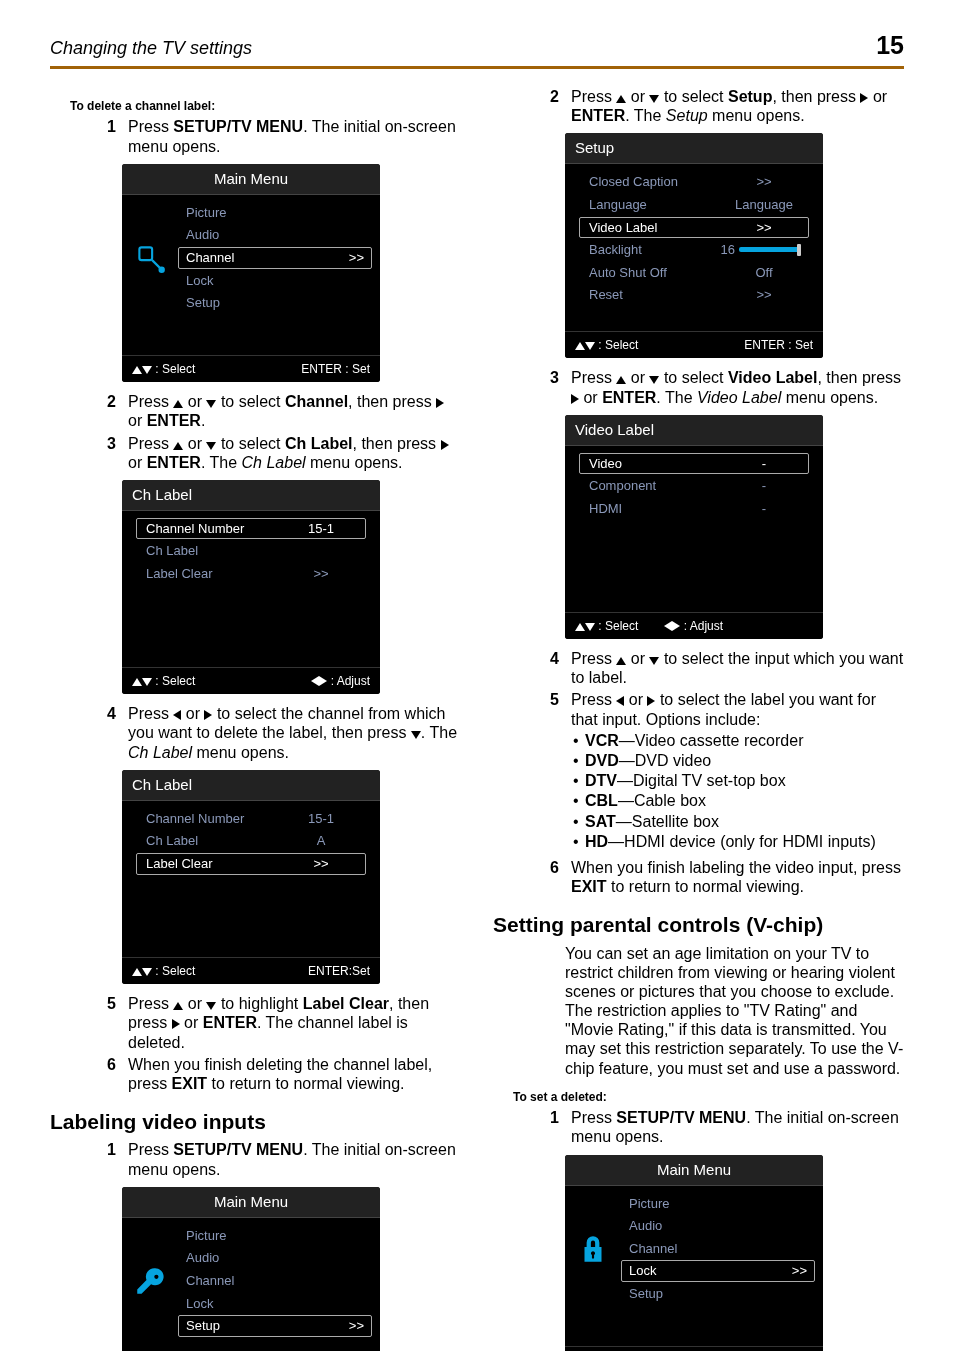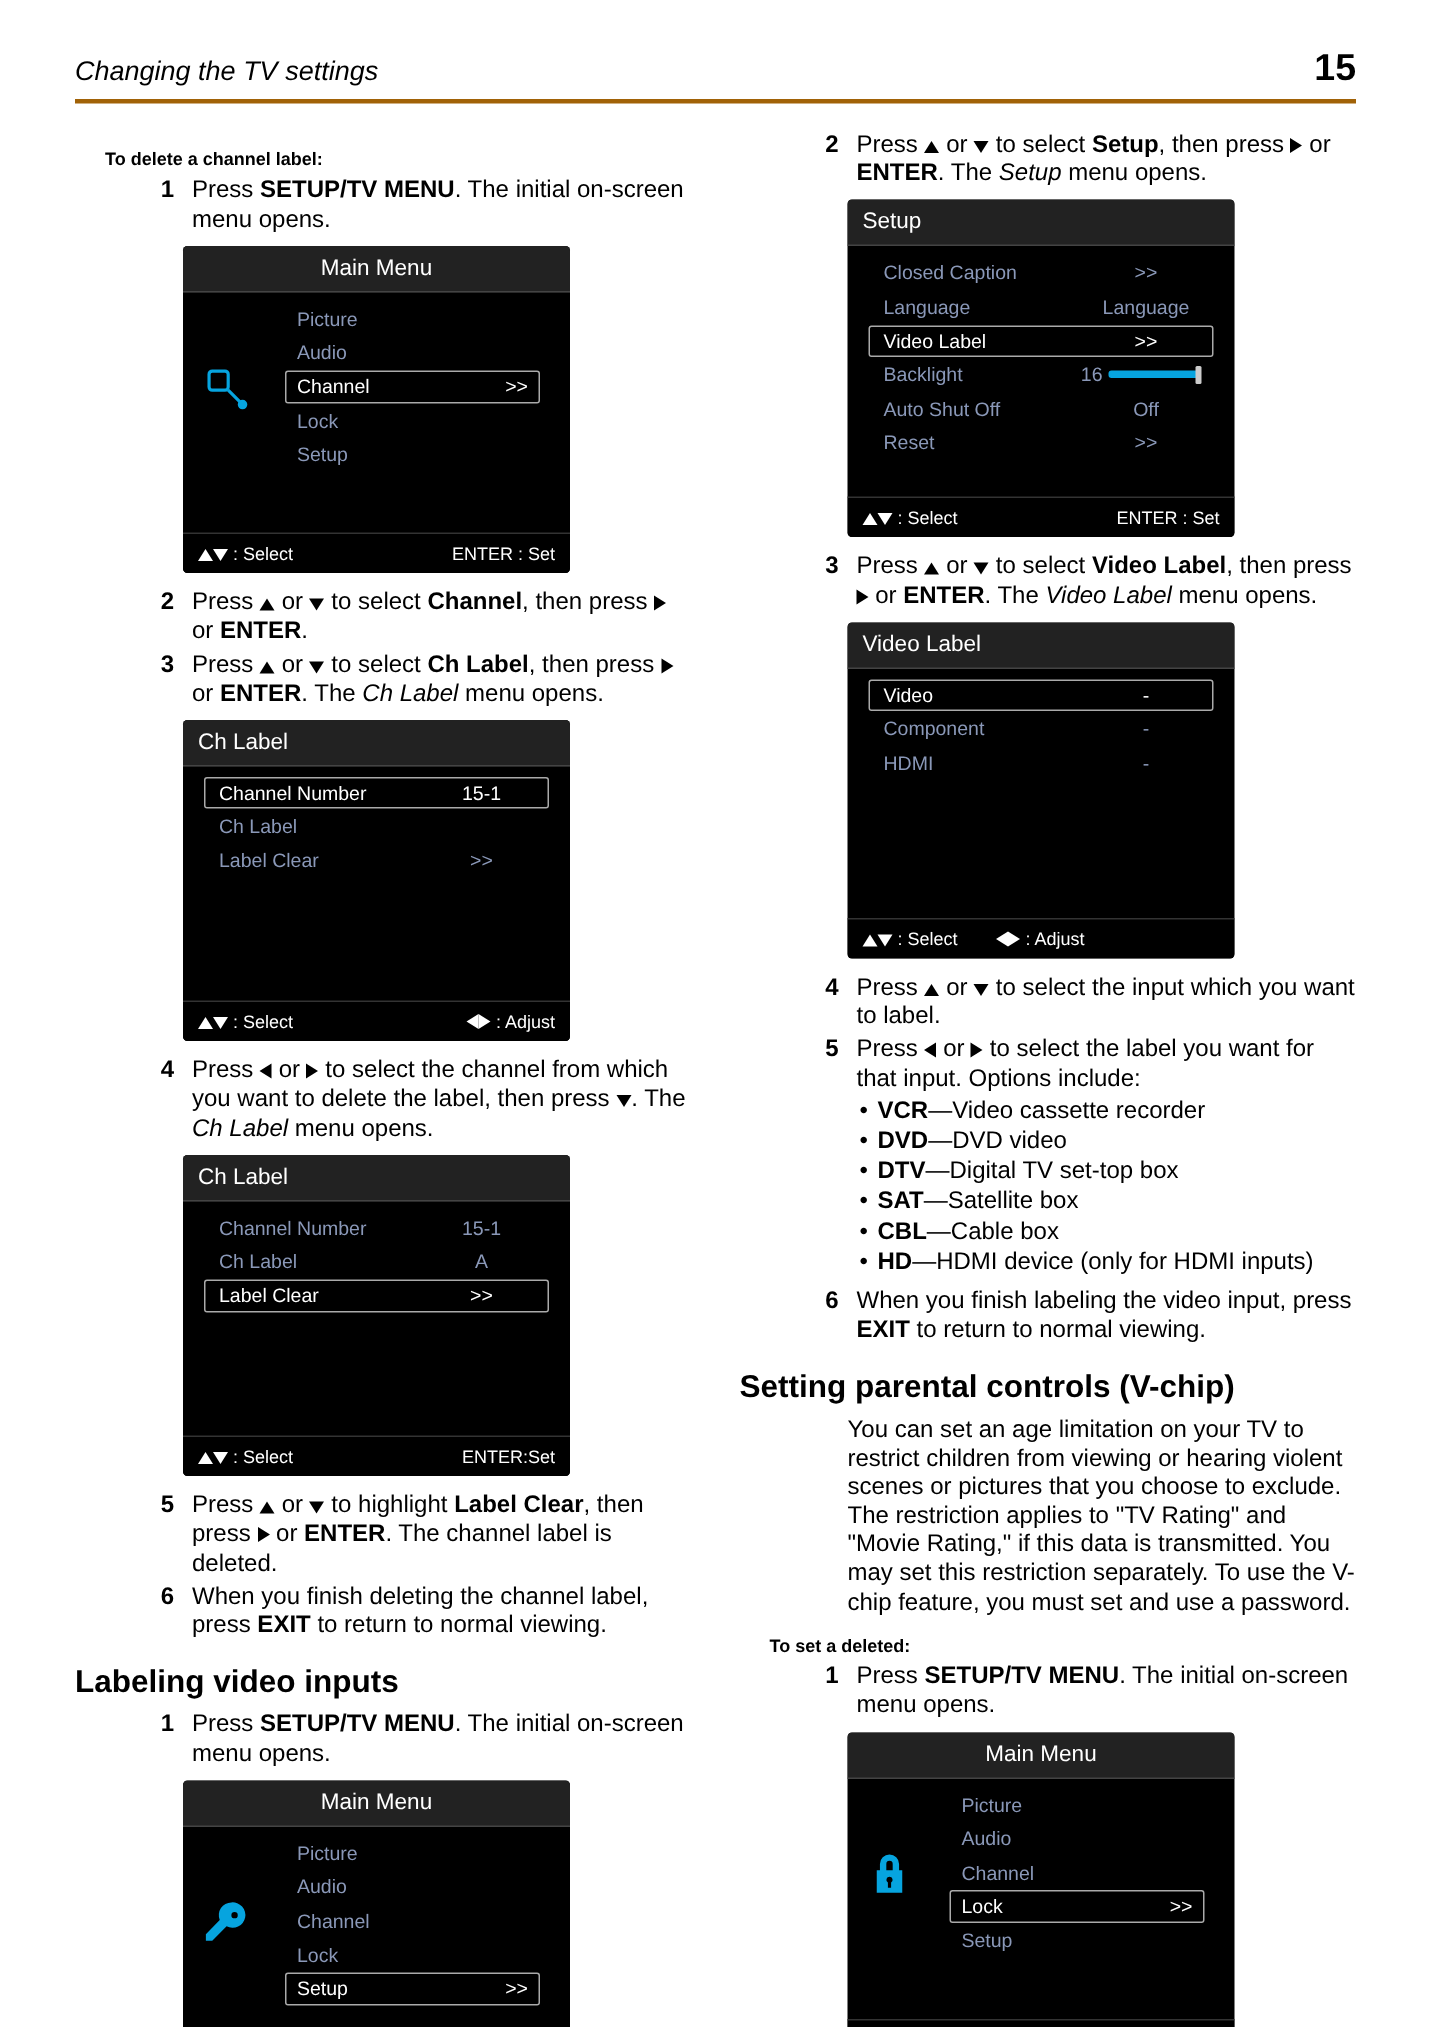--- a/index.html
+++ b/index.html
@@ -39,21 +39,21 @@
   .menu-title.center { text-align:center; }
   .menu-body { padding:6px 8px 30px 8px; min-height:90px; }
   .menu-footer { background:#000; padding:6px 10px; font-size:12px; display:flex;
     justify-content:space-between; border-top:1px solid #333; }
 
   .menu-body.main { display:flex; gap:8px; padding-bottom:40px; }
   .icon-pane { width:40px; display:flex; align-items:center; justify-content:center; }
   .icon-pane svg { width:34px; height:34px; }
 
   .menu-items { flex:1; }
-  .mi { display:flex; justify-content:space-between; padding:3px 8px; margin:1px 12px;
+  .mi { display:flex; justify-content:space-between; padding:3px 8px; margin:1px 0;
     border-radius:2px; color:#8a98b8; }
   .mi.selected { border:1px solid #aaa; color:#fff; padding:2px 7px; }
   .mi .rr { color:inherit; }
   .ml-row { display:flex; justify-content:space-between; padding:3px 10px; margin:1px 6px;
     color:#8a98b8; border-radius:2px; font-size:13px; }
   .ml-row.sel { border:1px solid #aaa; color:#fff; padding:2px 9px; }
   .ml-row .v { min-width:70px; text-align:center; }
 
   .tri { display:inline-block; width:0;height:0; vertical-align:-1px; }
   .up { border-left:5px solid transparent;border-right:5px solid transparent;border-bottom:8px solid currentColor; }
@@ -324,22 +324,22 @@
         <span class="t">Press <span class="tri up tri-black"></span> or <span class="tri dn tri-black"></span> to select the input which you want to label.</span>
         </li>
     <li>
           <span class="n">5</span>
         <span class="t">
           <span>Press <span class="tri lt tri-black"></span> or <span class="tri rt tri-black"></span> to select the label you want for that input. Options include:</span>
           <ul class="opts">
             <li><b>VCR</b>—Video cassette recorder</li>
             <li><b>DVD</b>—DVD video</li>
             <li><b>DTV</b>—Digital TV set-top box</li>
+            <li><b>CBL</b>—Cable box</li>
             <li><b>SAT</b>—Satellite box</li>
-            <li><b>CBL</b>—Cable box</li>
             <li><b>HD</b>—HDMI device (only for HDMI inputs)</li>
           </ul>
         </span>
         </li>
     <li>
           <span class="n">6</span>
         <span class="t">When you finish labeling the video input, press <b>EXIT</b> to return to normal viewing.</span>
         </li>
   </ol>
 

